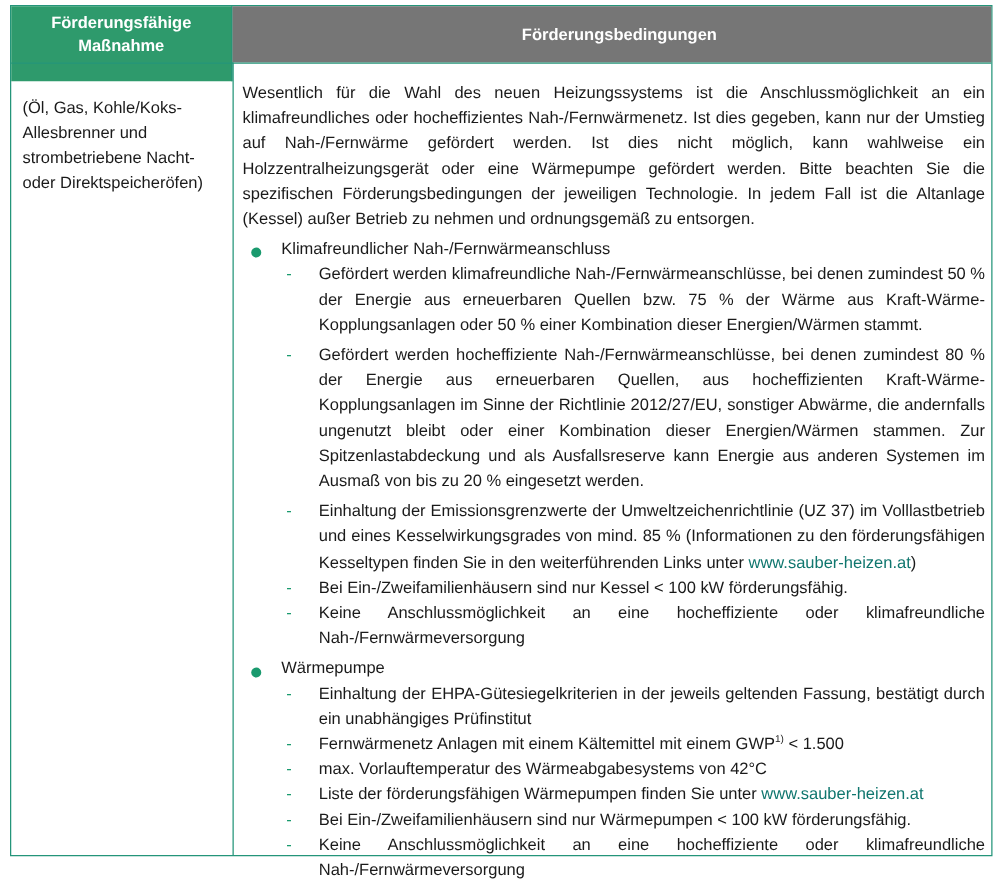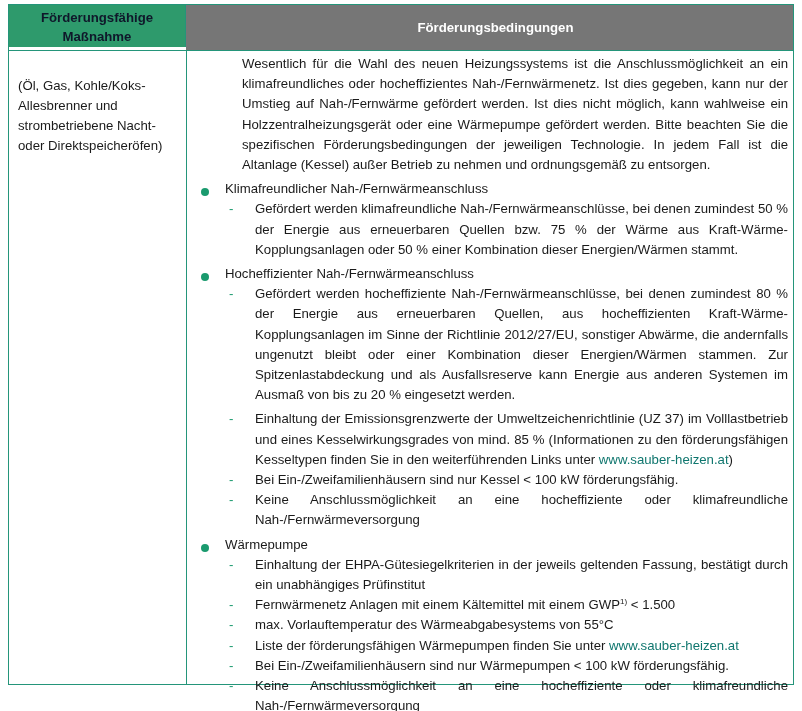--- a/index.html
+++ b/index.html
@@ -1,33 +1,33 @@
 <!DOCTYPE html>
 <html><head>
   <meta charset="utf-8">
   <style>
     html, body { margin:0; padding:0; background:#ffffff; }
     body { width:802px; height:711px; position:relative; overflow:hidden;
       font-family:"Liberation Sans", sans-serif; color:#1a1a1a; font-size:13.2px; }
     .tbl { position:absolute; left:8px; top:4px; width:786px; height:681px;
       border:1px solid #24957a; box-sizing:border-box; }
-    .hdr-left { position:absolute; left:0; top:0; width:177px; height:42px;
-      background:#2e9a6c; color:#0f172a; font-weight:bold; text-align:center;
+    .hdr-left { position:absolute; left:0; top:0; width:177px; height:60px;
+      background:#2e9a6c; color:#ffffff; font-weight:bold; text-align:center;
       font-size:13.2px; line-height:19px; padding-top:3px; box-sizing:border-box;
       border-right:1px solid #24957a; }
     .hdr-right { position:absolute; left:177px; top:0; right:0; height:45px;
       background:#767676; color:#ffffff; font-weight:bold; text-align:center;
       font-size:13.2px; line-height:45px; padding-left:12px; box-sizing:border-box; }
     .hdr-line { position:absolute; left:0; right:0; top:45px; height:1px; background:#24957a; }
     .col-divider { position:absolute; left:177px; top:45px; bottom:0; width:1px; background:#24957a; }
     .left-cell { position:absolute; left:9px; top:63px; width:165px; line-height:20px; }
     .left-title { font-weight:bold; }
     .left-sub { margin-top:8px; }
     .right-cell { position:absolute; left:185px; top:46px; width:594px; line-height:20.2px; }
-    .intro { text-align:justify; text-align-last:left; padding-top:3px;margin-left:48px; }
+    .intro { text-align:justify; text-align-last:left; padding-top:13px; }
     .section { margin-top:4px; }
     .sec-head { display:flex; align-items:center; font-weight:normal; }
     .bullet { width:8px; height:8px; min-width:8px; border-radius:50%; background:#1a9a6e;
       margin:6px 16px 0 7px; }
     .sub { display:flex; margin-left:35px; }
     .dash { width:26px; min-width:26px; color:#1a9a6e; }
     .sub-text { flex:1; text-align:justify; text-align-last:left; }
     .link { color:#0f766e; }
     .footnote { position:absolute; left:2px; top:688px; font-style:italic; font-size:13.5px;margin-top:32px; }
     sup { font-size:8px; vertical-align:super; line-height:0; }
@@ -53,24 +53,20 @@
           <span class="bullet"></span>
           <span>Klimafreundlicher Nah-/Fernwärmeanschluss</span>
         </div>
       <div class="sub">
           <span class="dash">-</span>
           <span class="sub-text">Gefördert werden klimafreundliche Nah-/Fernwärmeanschlüsse, bei denen zumindest 50 % der Energie aus erneuerbaren Quellen bzw. 75 % der Wärme aus Kraft-Wärme-Kopplungsanlagen oder 50 % einer Kombination dieser Energien/Wärmen stammt.</span>
         </div>
     </div>
 
     <div class="section">
-      <div class="sec-head">
-          <span class="bullet"></span>
-          <span>Hocheffizienter Nah-/Fernwärmeanschluss</span>
-        </div>
       <div class="sub">
           <span class="dash">-</span>
           <span class="sub-text">Gefördert werden hocheffiziente Nah-/Fernwärmeanschlüsse, bei denen zumindest 80 % der Energie aus erneuerbaren Quellen, aus hocheffizienten Kraft-Wärme-Kopplungsanlagen im Sinne der Richtlinie 2012/27/EU, sonstiger Abwärme, die andernfalls ungenutzt bleibt oder einer Kombination dieser Energien/Wärmen stammen. Zur Spitzenlastabdeckung und als Ausfallsreserve kann Energie aus anderen Systemen im Ausmaß von bis zu 20 % eingesetzt werden.</span>
         </div>
     </div>
 
     <div class="section">
       <div class="sub">
           <span class="dash">-</span>
           <span class="sub-text"><span>Einhaltung der Emissionsgrenzwerte der Umweltzeichenrichtlinie (UZ 37) im Volllastbetrieb und eines Kesselwirkungsgrades von mind. 85 % (Informationen zu den förderungsfähigen Kesseltypen finden Sie in den weiterführenden Links unter</span> <span class="link">www.sauber-heizen.at</span><span>)</span></span>
@@ -93,21 +89,21 @@
       <div class="sub">
           <span class="dash">-</span>
           <span class="sub-text">Einhaltung der EHPA-Gütesiegelkriterien in der jeweils geltenden Fassung, bestätigt durch ein unabhängiges Prüfinstitut</span>
         </div>
       <div class="sub">
           <span class="dash">-</span>
           <span class="sub-text"><span>Fernwärmenetz Anlagen mit einem Kältemittel mit einem GWP</span><sup>1)</sup><span> &lt; 1.500</span></span>
         </div>
       <div class="sub">
           <span class="dash">-</span>
-          <span class="sub-text">max. Vorlauftemperatur des Wärmeabgabesystems von 55°C</span>
+          <span class="sub-text">max. Vorlauftemperatur des Wärmeabgabesystems von 42°C</span>
         </div>
       <div class="sub">
           <span class="dash">-</span>
           <span class="sub-text"><span>Liste der förderungsfähigen Wärmepumpen finden Sie unter</span> <span class="link">www.sauber-heizen.at</span></span>
         </div>
       <div class="sub">
           <span class="dash">-</span>
           <span class="sub-text">Bei Ein-/Zweifamilienhäusern sind nur Wärmepumpen &lt; 100 kW förderungsfähig.</span>
         </div>
       <div class="sub">

